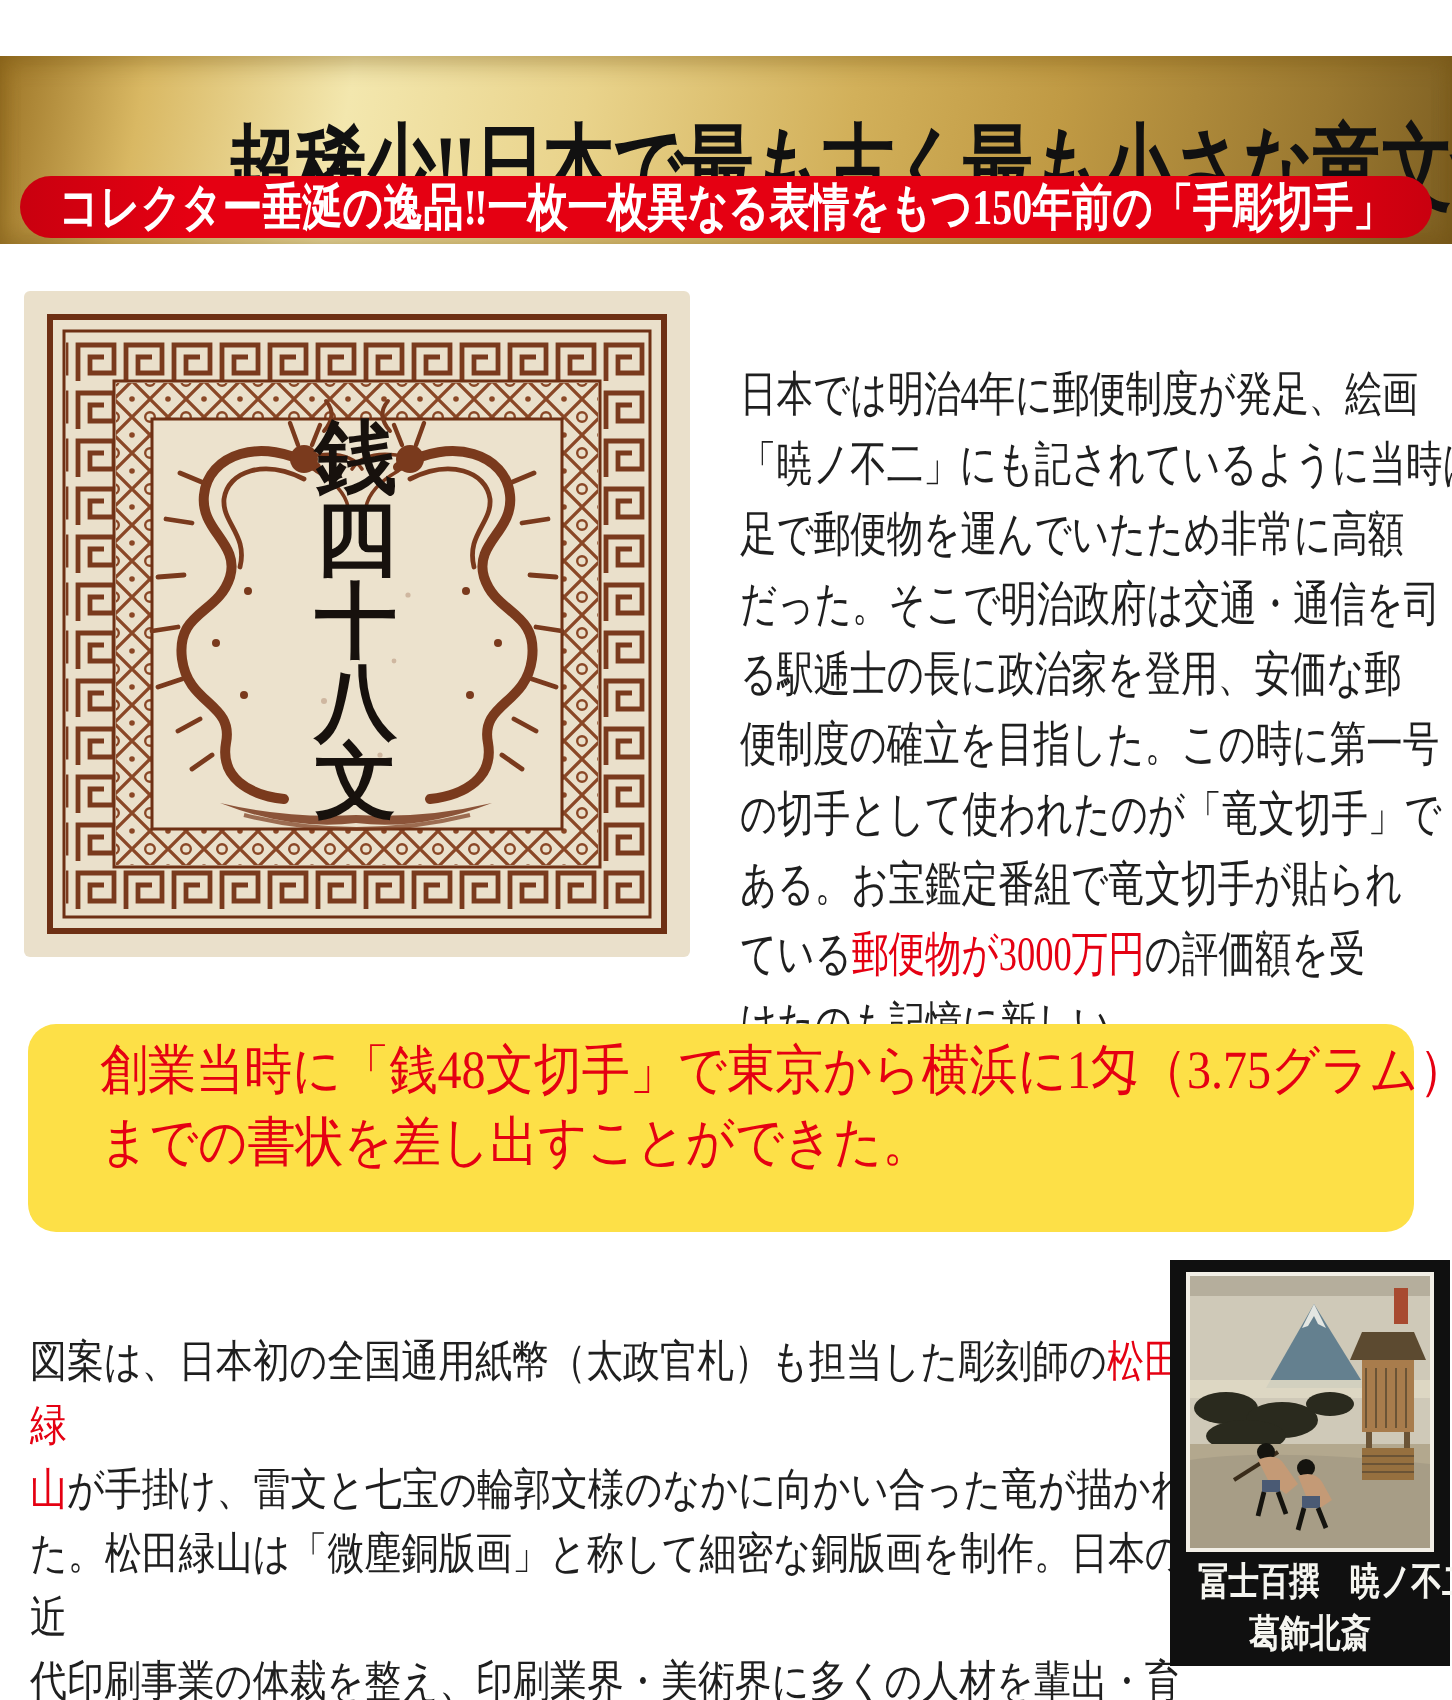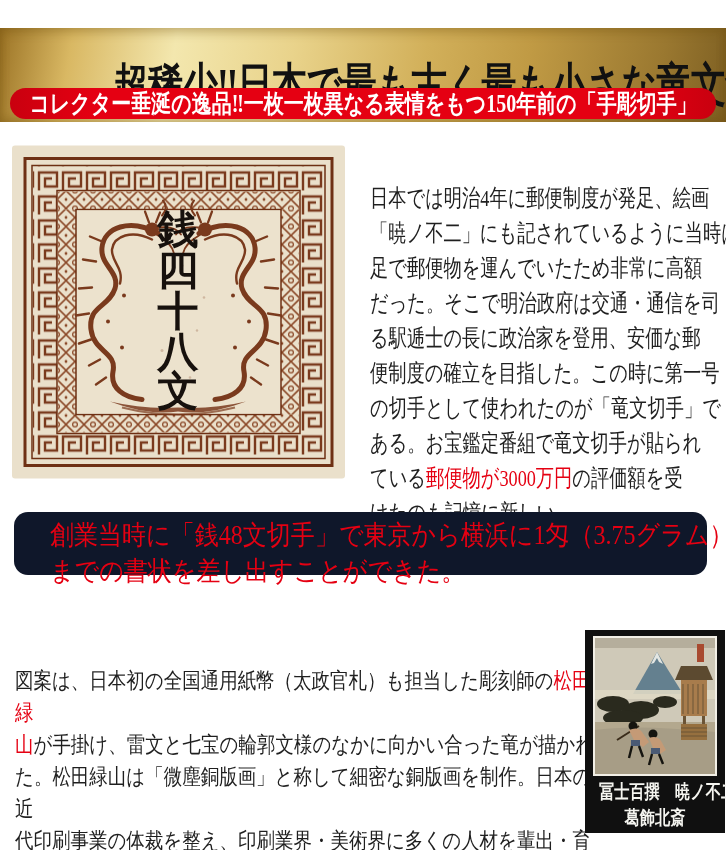--- a/index.html
+++ b/index.html
@@ -24,22 +24,22 @@
   .stamp{position:absolute;left:12px;top:145px;width:333px;height:334px;margin:0;}
   .stamp svg{display:block;}
 
   
   .main-paragraph{position:absolute;left:370px;top:146px;width:560px;
     font-size:24px;line-height:35px;white-space:pre-line;
     transform:scaleX(.76);transform-origin:0 0;}
   .red{color:#e50012;}
 
   
-  .highlight-box{position:absolute;left:14px;top:512px;width:693px;height:63px;
-    background:#0f172a;border-radius:14px;}
+  .highlight-box{position:absolute;left:14px;top:512px;width:693px;height:104px;
+    background:#fde047;border-radius:14px;}
   .highlight-box-text{position:absolute;left:36px;top:5px;width:810px;
     color:#e50012;font-size:27px;line-height:36px;white-space:pre-line;
     transform:scaleX(.89);transform-origin:0 0;}
 
   
   .bottom-paragraph{position:absolute;left:15px;top:633px;width:700px;
     font-size:22px;line-height:32px;white-space:pre-line;
     transform:scaleX(.84);transform-origin:0 0;}
 
   

